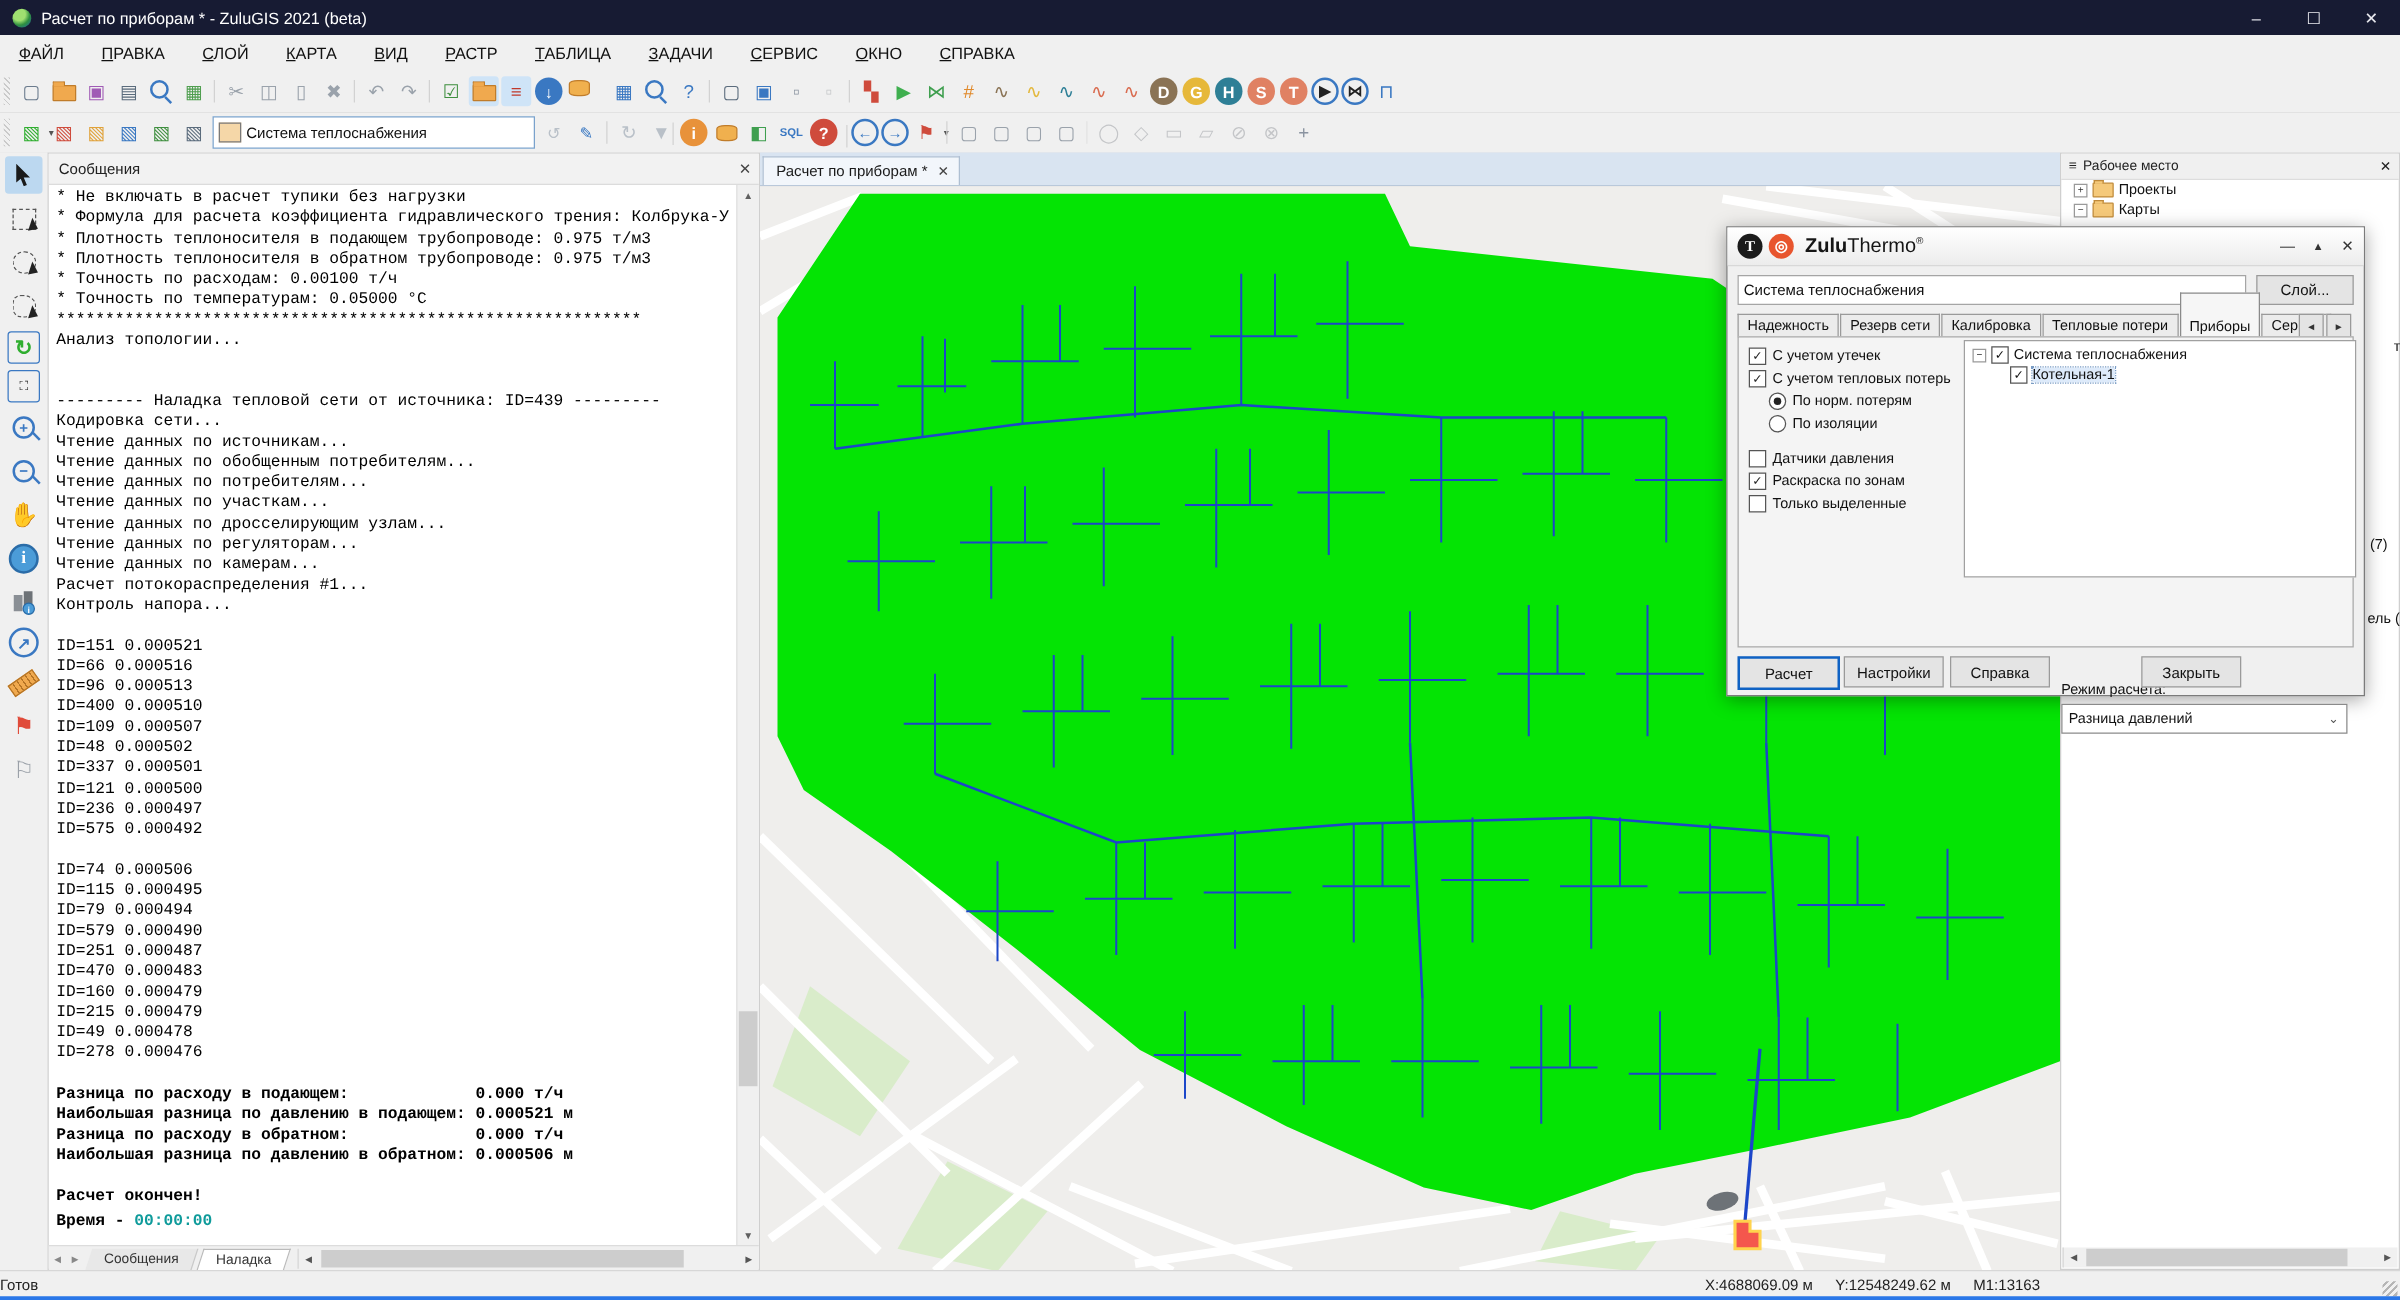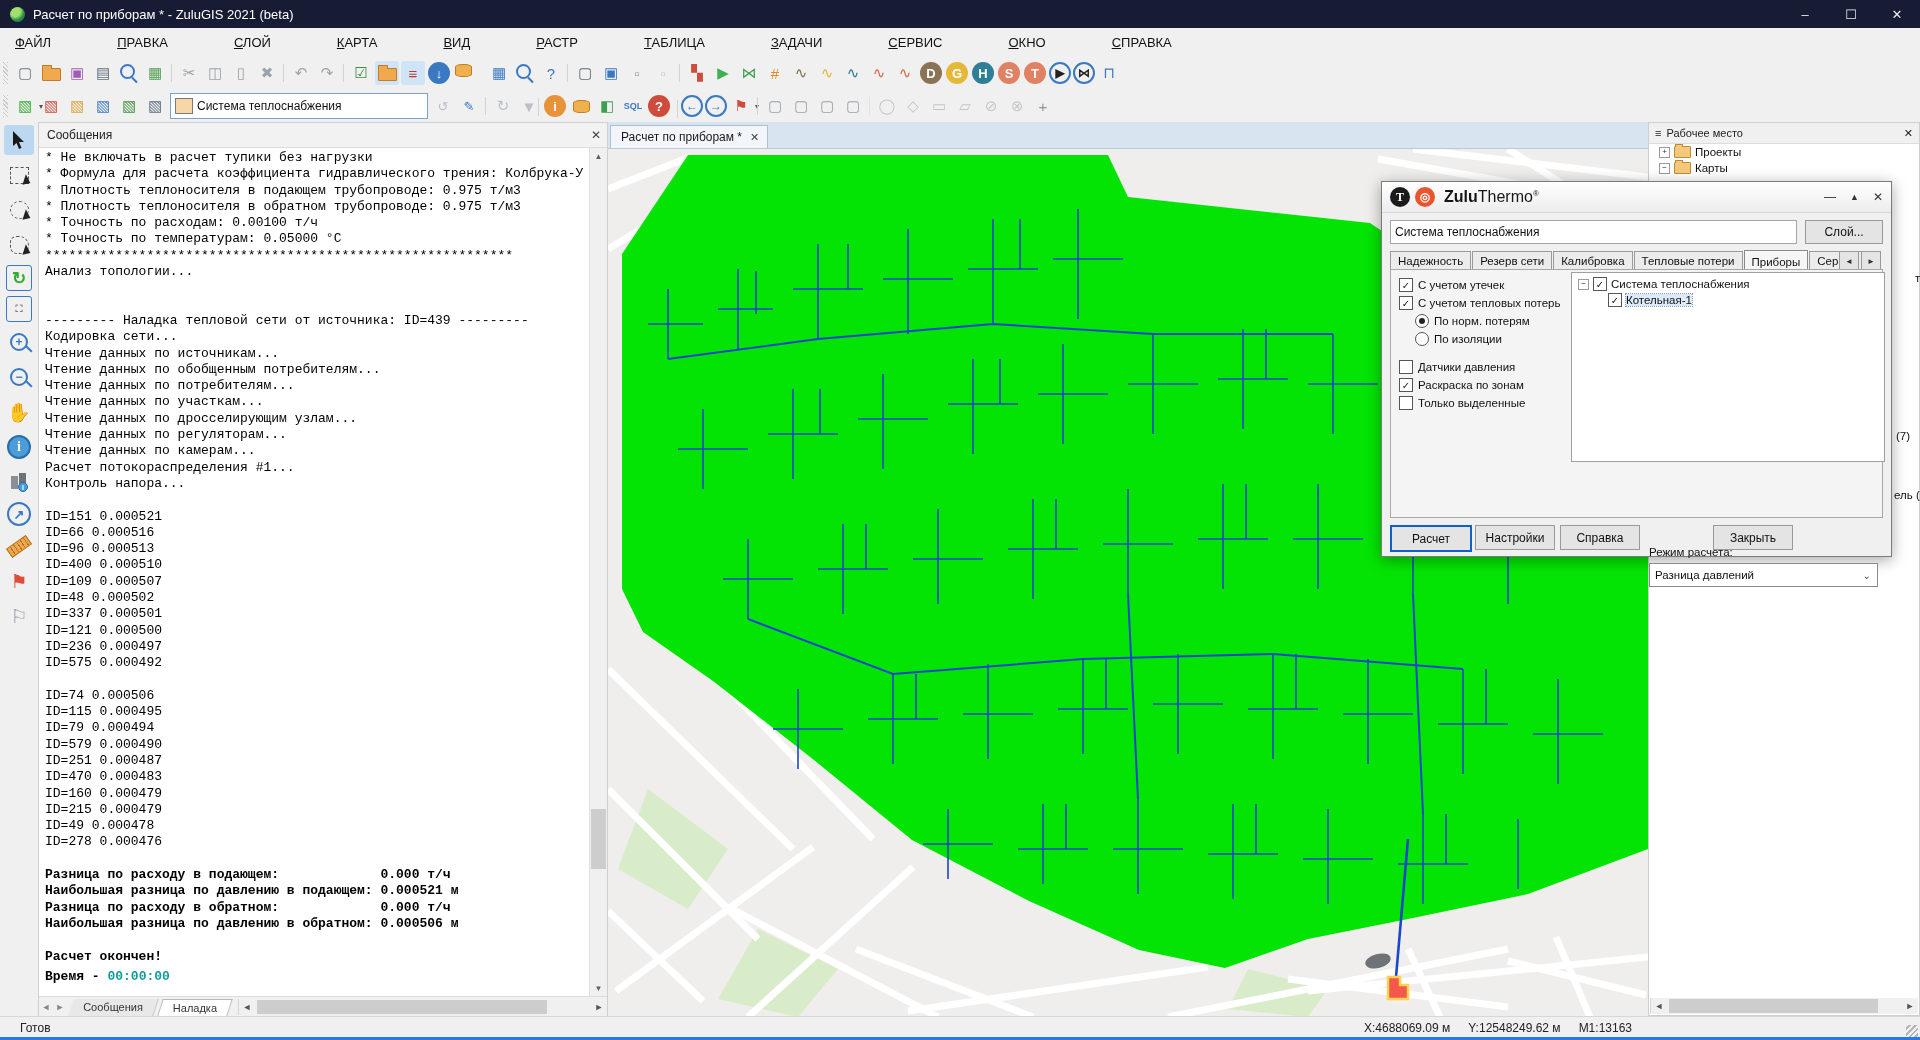--- a/index.html
+++ b/index.html
@@ -9,21 +9,21 @@
 
   
   #titlebar{left:0;top:0;width:1920px;height:28px;background:#171b33;color:#fff;
             display:flex;align-items:center;font-size:13px;}
   #app-icon{width:15px;height:15px;border-radius:50%;margin:0 8px 0 10px;
             background:radial-gradient(circle at 35% 30%,#9fe070 0 35%,#2f8f3f 60%,#1b5fae 100%);}
   .wbtns{margin-left:auto;display:flex;height:28px;}
   .wbtn{width:46px;height:28px;display:flex;align-items:center;justify-content:center;color:#e8e8ee;font-size:13px;}
 
   #menubar{left:0;top:28px;width:1920px;height:28px;background:#f0f0f0;display:flex;align-items:center;
-           border-bottom:1px solid #e3e3e3;gap:36px;}
+           border-bottom:1px solid #e3e3e3;}
   .menu-item{display:inline-block;padding:5px 15px;font-size:13px;color:#111;}
   .menu-item::first-letter{text-decoration:underline;}
 
   
   .toolbar{left:0;width:1920px;background:#f0f0f0;display:flex;align-items:center;}
   #toolbar1{top:56px;height:34px;}
   #toolbar2{top:90px;height:32px;border-bottom:1px solid #e0e0e0;}
   .grip{width:5px;height:22px;margin:0 4px 0 3px;
         background:repeating-linear-gradient(45deg,#c9c9c9 0 1px,transparent 1px 3px);}
   .tbi{width:24px;height:24px;margin:0 1px;display:flex;align-items:center;justify-content:center;
@@ -116,21 +116,21 @@
   .wexp{width:9px;height:9px;border:1px solid #9a9a9a;font-size:8px;line-height:7px;text-align:center;color:#333;background:#fff;}
   .wfolder{width:15px;height:10px;background:#f5c97a;border:1px solid #c08a3a;border-radius:1px;position:relative;}
   .wfolder::before{content:"";position:absolute;left:0;top:-3px;width:6px;height:2px;background:#f5c97a;border:1px solid #c08a3a;border-bottom:none;}
   .ws-frag{position:absolute;font-size:11.5px;color:#111;}
   #ws-hscroll{position:absolute;left:1px;right:1px;bottom:1px;height:16px;background:#f0f0f0;}
   #ws-hscroll .hthumb{left:18px;right:40px;}
 
   
   #statusbar{left:0;top:1016px;width:1920px;height:21px;background:#f0f0f0;border-top:1px solid #d7d7d7;
              display:flex;align-items:center;font-size:12px;color:#222;}
-  #status-ready{margin-left:20px;}
+  #status-ready{margin-left:0;}
   #status-coords{position:absolute;right:288px;display:flex;gap:18px;}
   #grip-corner{position:absolute;right:2px;bottom:1px;width:12px;height:12px;
       background:repeating-linear-gradient(135deg,transparent 0 2px,#b5b5b5 2px 4px);}
   #bottom-edge{left:0;top:1037px;width:1920px;height:3px;background:#2a77e8;}
 
   
   #dlg{left:1381px;top:181px;width:511px;height:376px;background:#f0f0f0;border:1px solid #7b7b7b;
        box-shadow:0 3px 14px rgba(0,0,0,.35);box-sizing:border-box;z-index:50;}
   #dlg-title{height:30px;display:flex;align-items:center;padding:0 8px;background:linear-gradient(#ffffff,#ececec);
              border-bottom:1px solid #d8d8d8;}
@@ -142,21 +142,21 @@
   #dlg-ctrls{margin-left:auto;display:flex;gap:14px;color:#333;font-size:12px;align-items:center;}
   #dlg-field-row{display:flex;align-items:center;margin:7px 8px 4px 8px;gap:8px;}
   #dlg-field{flex:1;height:20px;border:1px solid #a5a5a5;background:#fff;font-size:12px;padding:1px 4px;
              display:flex;align-items:center;color:#111;}
   .btn{background:#e4e4e4;border:1px solid #9a9a9a;font-size:12px;color:#111;height:22px;
        display:flex;align-items:center;justify-content:center;}
   #dlg-layer-btn{width:76px;}
   #dlg-tabs{display:flex;align-items:flex-end;margin:4px 8px 0 8px;height:22px;}
   .dtab{font-size:11.5px;color:#111;padding:3px 7px;border:1px solid #9a9a9a;border-bottom:none;background:#ececec;
         margin-right:1px;white-space:nowrap;}
-  .dtab.active{background:#f6f6f6;padding-top:5px;position:relative;top:1px;border-color:#8a8a8a;}
+  .dtab.active{background:#f6f6f6;padding-top:21px;position:relative;top:1px;border-color:#8a8a8a;}
   #dlg-tab-arrows{margin-left:auto;display:flex;gap:2px;}
   .tab-scroll-btn{width:18px;height:18px;border:1px solid #9a9a9a;background:#e4e4e4;font-size:8px;
                   display:flex;align-items:center;justify-content:center;color:#333;}
   #dlg-page{position:absolute;left:8px;right:8px;top:87px;bottom:38px;border:1px solid #a8a8a8;background:#f4f4f4;}
   .cb{display:flex;align-items:center;gap:5px;font-size:11.5px;color:#111;margin:4px 0 4px 8px;}
   .cb .box{width:12px;height:12px;border:1px solid #555;background:#fff;display:flex;align-items:center;
            justify-content:center;font-size:10px;color:#222;flex:0 0 auto;}
   .cb.radio .box{border-radius:50%;}
   .cb.radio.checked .box::after{content:"";width:6px;height:6px;border-radius:50%;background:#222;}
   .cb.checked:not(.radio) .box::after{content:"✓";}

